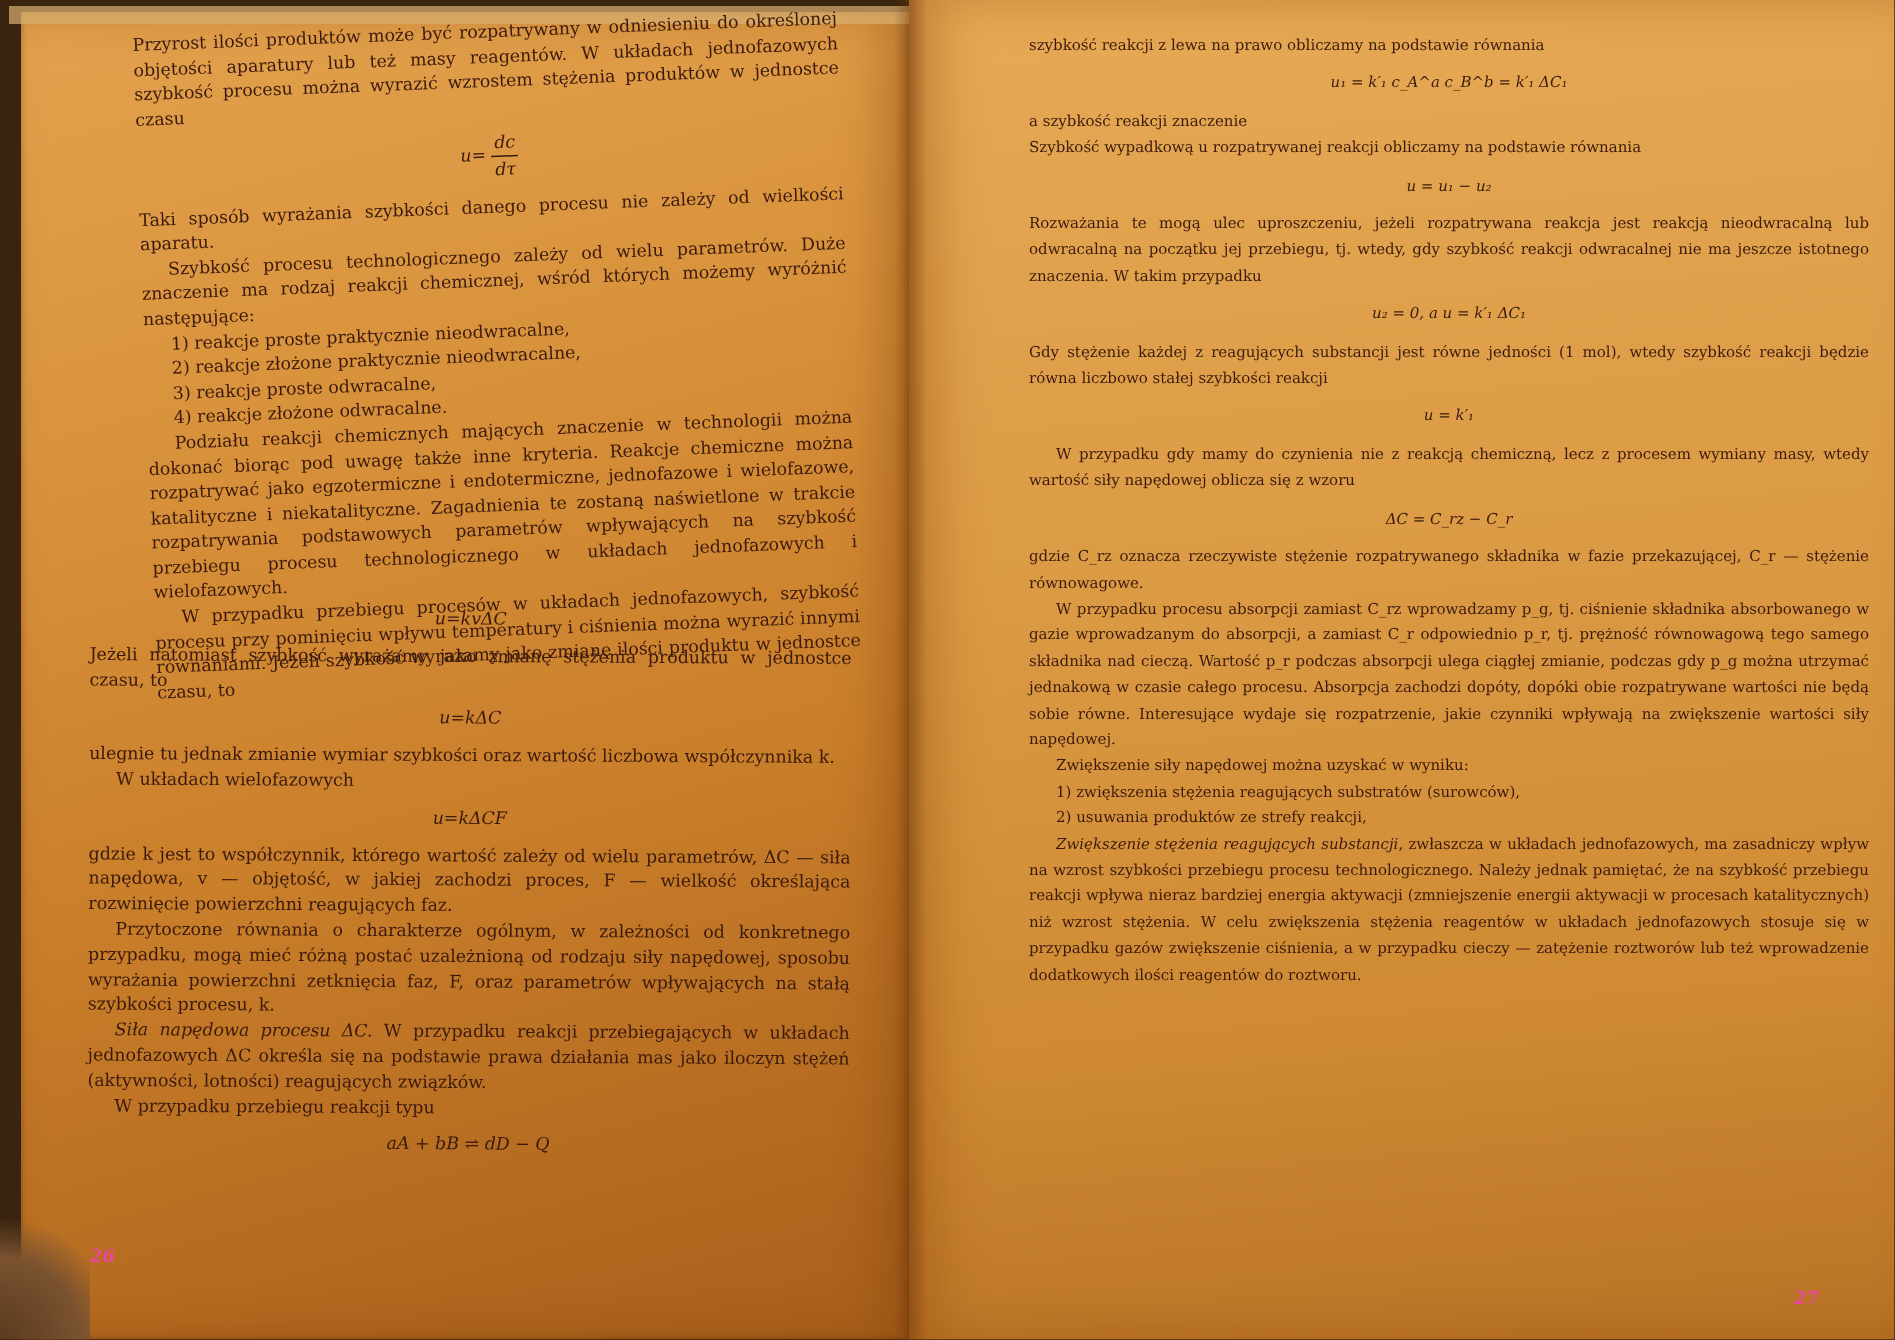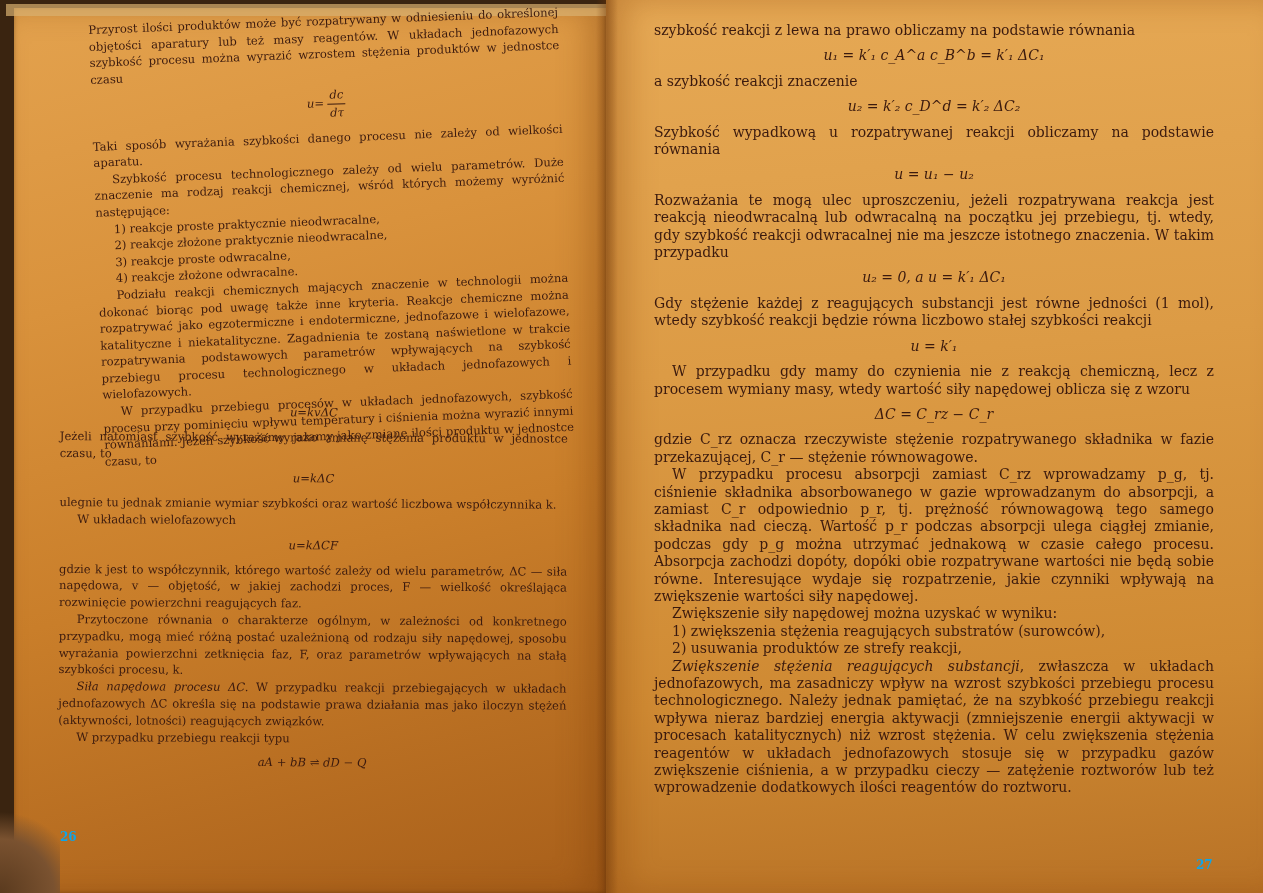--- a/index.html
+++ b/index.html
@@ -37,29 +37,29 @@
       left: 88px; top: 22px; width: 470px;
       transform: rotate(-2.2deg); transform-origin: 0 0;
       font-size: 11.6px; line-height: 16.6px;
     }
     .left-text-lower {
       left: 60px; top: 395px; width: 508px;
       transform: rotate(0.3deg); transform-origin: 0 0;
       font-size: 11.6px; line-height: 16.8px;
     }
     .right-text {
-      left: 654px; top: 22px; width: 560px;
-      font-size: 14px; line-height: 17.4px;
+      left: 686px; top: 22px; width: 560px;
+      font-size: 10px; line-height: 17.4px;
     }
     p { margin: 0; text-align: justify; }
     .indent { text-indent: 18px; }
     .formula { text-align: center; font-style: italic; margin: 8px 0; }
     .li { padding-left: 18px; }
     .em { font-style: italic; }
-    .page-number { position: absolute; font-weight: bold; color: #0ea5e9; font-size: 12px; }
+    .page-number { position: absolute; font-weight: bold; color: #ec4899; font-size: 12px; font-style: italic; }
     .pn-left { left: 60px; top: 830px; }
     .pn-right { left: 1196px; top: 858px; }
     .frac { display: inline-block; vertical-align: middle; text-align: center; }
     .frac span { display: block; }
     .frac .num { border-bottom: 1px solid #3b1a0e; padding: 0 2px; }
   </style>
 </head>
 <body>
 
 <div class="spread">
@@ -98,21 +98,20 @@
     <p class="indent"><span class="em">Siła napędowa procesu ΔC.</span><span> W przypadku reakcji przebiegających w układach jednofazowych ΔC określa się na podstawie prawa działania mas jako iloczyn stężeń (aktywności, lotności) reagujących związków.</span></p>
     <p class="indent">W przypadku przebiegu reakcji typu</p>
     <div class="formula">aA + bB ⇌ dD − Q</div>
   </div>
   <div class="page-number pn-left">26</div>
 
   <div class="text-block right-text">
     <p>szybkość reakcji z lewa na prawo obliczamy na podstawie równania</p>
     <div class="formula">u₁ = k′₁ c_A^a c_B^b = k′₁ ΔC₁</div>
     <p>a szybkość reakcji znaczenie</p>
-    <div class="formula">u₂ = k′₂ c_D^d = k′₂ ΔC₂</div>
     <p>Szybkość wypadkową u rozpatrywanej reakcji obliczamy na podstawie równania</p>
     <div class="formula">u = u₁ − u₂</div>
     <p>Rozważania te mogą ulec uproszczeniu, jeżeli rozpatrywana reakcja jest reakcją nieodwracalną lub odwracalną na początku jej przebiegu, tj. wtedy, gdy szybkość reakcji odwracalnej nie ma jeszcze istotnego znaczenia. W takim przypadku</p>
     <div class="formula">u₂ = 0,     a     u = k′₁ ΔC₁</div>
     <p>Gdy stężenie każdej z reagujących substancji jest równe jedności (1 mol), wtedy szybkość reakcji będzie równa liczbowo stałej szybkości reakcji</p>
     <div class="formula">u = k′₁</div>
     <p class="indent">W przypadku gdy mamy do czynienia nie z reakcją chemiczną, lecz z procesem wymiany masy, wtedy wartość siły napędowej oblicza się z wzoru</p>
     <div class="formula">ΔC = C_rz − C_r</div>
     <p>gdzie C_rz oznacza rzeczywiste stężenie rozpatrywanego składnika w fazie przekazującej, C_r — stężenie równowagowe.</p>
     <p class="indent">W przypadku procesu absorpcji zamiast C_rz wprowadzamy p_g, tj. ciśnienie składnika absorbowanego w gazie wprowadzanym do absorpcji, a zamiast C_r odpowiednio p_r, tj. prężność równowagową tego samego składnika nad cieczą. Wartość p_r podczas absorpcji ulega ciągłej zmianie, podczas gdy p_g można utrzymać jednakową w czasie całego procesu. Absorpcja zachodzi dopóty, dopóki obie rozpatrywane wartości nie będą sobie równe. Interesujące wydaje się rozpatrzenie, jakie czynniki wpływają na zwiększenie wartości siły napędowej.</p>

